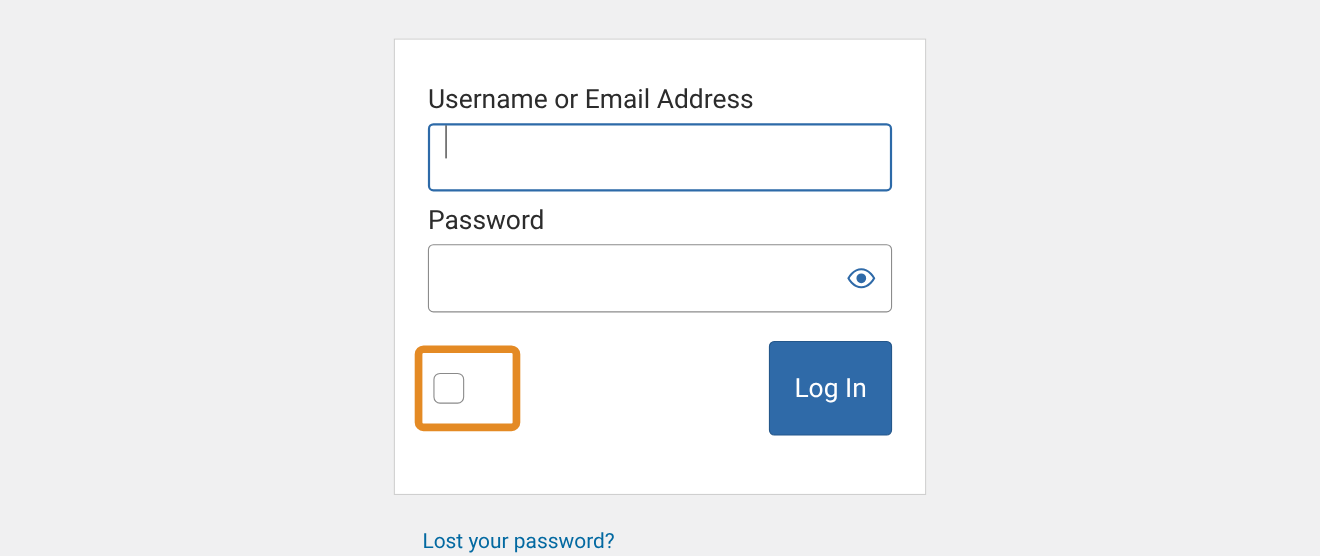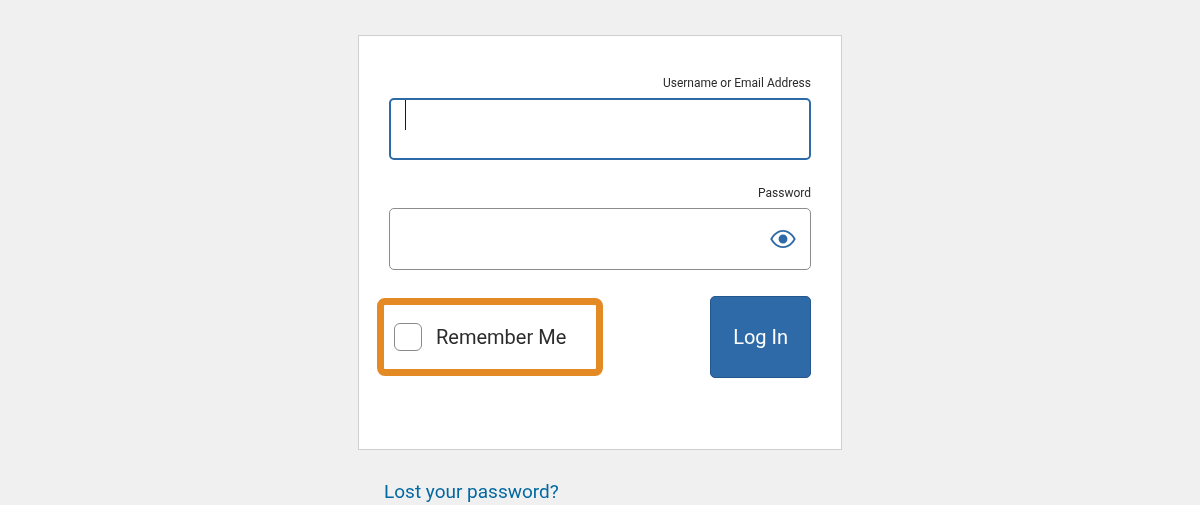--- a/index.html
+++ b/index.html
@@ -19,39 +19,38 @@
       left: 358px;
       top: 35px;
       width: 484px;
       height: 415px;
       background: #ffffff;
       border: 1px solid #cfcfcf;
       padding: 40px 30px 30px 30px;
     }
     .field-label {
       display: block;
-      font-size: 12px;
+      font-size: 24px;
       color: #2c2c2c;
       margin-bottom: 8px;
       font-weight: 400;
-      text-align: right;
     }
     .username-input {
       width: 100%;
       height: 62px;
       border: 2px solid #2d6aa8;
       border-radius: 5px;
       font-size: 22px;
       padding: 0 12px;
       outline: none;
       background: #ffffff;
       color: #333;
     }
     .password-block {
-      margin-top: 26px;
+      margin-top: 12px;
     }
     .password-wrapper {
       position: relative;
       width: 100%;
     }
     .password-input {
       width: 100%;
       height: 62px;
       border: 1px solid #8c8c8c;
       border-radius: 5px;
@@ -107,21 +106,21 @@
     .remember-label {
       font-size: 20px;
       color: #2c2c2c;
       cursor: pointer;
     }
     .login-button {
       background: #2f6aa8;
       color: #ffffff;
       border: 1px solid #24578b;
       border-radius: 5px;
-      font-size: 20px;
+      font-size: 24px;
       padding: 28px 22px;
       cursor: pointer;
       font-family: inherit;
     }
     .lost-link {
       position: absolute;
       left: 384px;
       top: 480px;
       font-size: 19px;
       color: #0369a1;
@@ -158,20 +157,19 @@
           <path d="M2 12s3.5-7 10-7 10 7 10 7-3.5 7-10 7S2 12 2 12z"></path>
           <circle cx="12" cy="12" r="3" fill="#2f6aa8"></circle>
         </svg>
       </button>
     </div>
   </div>
 
   <div class="actions-row">
     <div class="remember-highlight">
       <div class="checkbox" role="checkbox" aria-checked="false"></div>
-      <span class="remember-label">Remember Me</span>
     </div>
     <button class="login-button" type="submit">Log In</button>
   </div>
 
 </div>
 
 <a class="lost-link" href="#">Lost your password?</a>
 
 </body></html>

